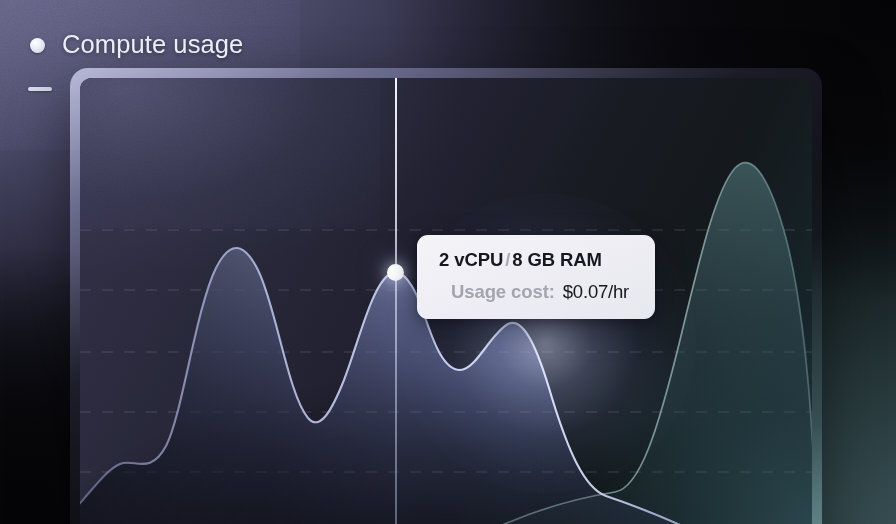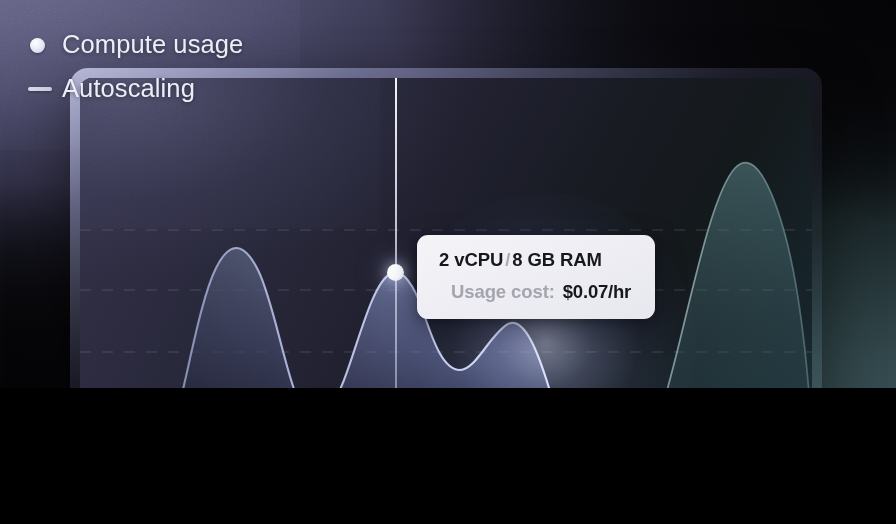--- a/index.html
+++ b/index.html
@@ -12,21 +12,21 @@
     width: 896px;
     height: 524px;
     overflow: hidden;
     font-family: "Liberation Sans", sans-serif;
     -webkit-font-smoothing: antialiased;
   }
 
   #stage {
     position: relative;
     width: 896px;
-    height: 388px;
+    height: 524px;
     overflow: hidden;
     isolation: isolate;
   }
 
   
   .bg-base {
     position: absolute;
     inset: 0;
     background: #0b0b0e;
   }
@@ -253,21 +253,21 @@
     white-space: nowrap;
   }
   .tt-costlabel {
     color: #a3a5af;
     font-weight: bold;
     letter-spacing: -0.1px;
     margin-left: 12px;
   }
   .tt-costvalue {
     color: #16181f;
-    font-weight: bold;
+    font-weight: normal;
     letter-spacing: -0.2px;
     margin-left: 8px;
     margin-top: 25px;
   }
 </style>
 </head>
 <body>
 
 <div id="stage">
 
@@ -424,21 +424,20 @@
     <div class="legend-row">
       <span class="legend-marker">
         <span class="legend-dot"></span>
       </span>
       <span class="legend-label">Compute usage</span>
     </div>
     <div class="legend-row">
       <span class="legend-marker">
         <span class="legend-dash"></span>
       </span>
-      <span class="legend-label">Autoscaling</span>
     </div>
   </div>
 
   <div class="tooltip">
     <div class="tt-line1">
       <span>2 vCPU</span><span class="tt-sep">/</span><span>8 GB RAM</span>
     </div>
     <div class="tt-line2">
       <span class="tt-costlabel">Usage cost:</span><span class="tt-costvalue">$0.07/hr</span>
     </div>

